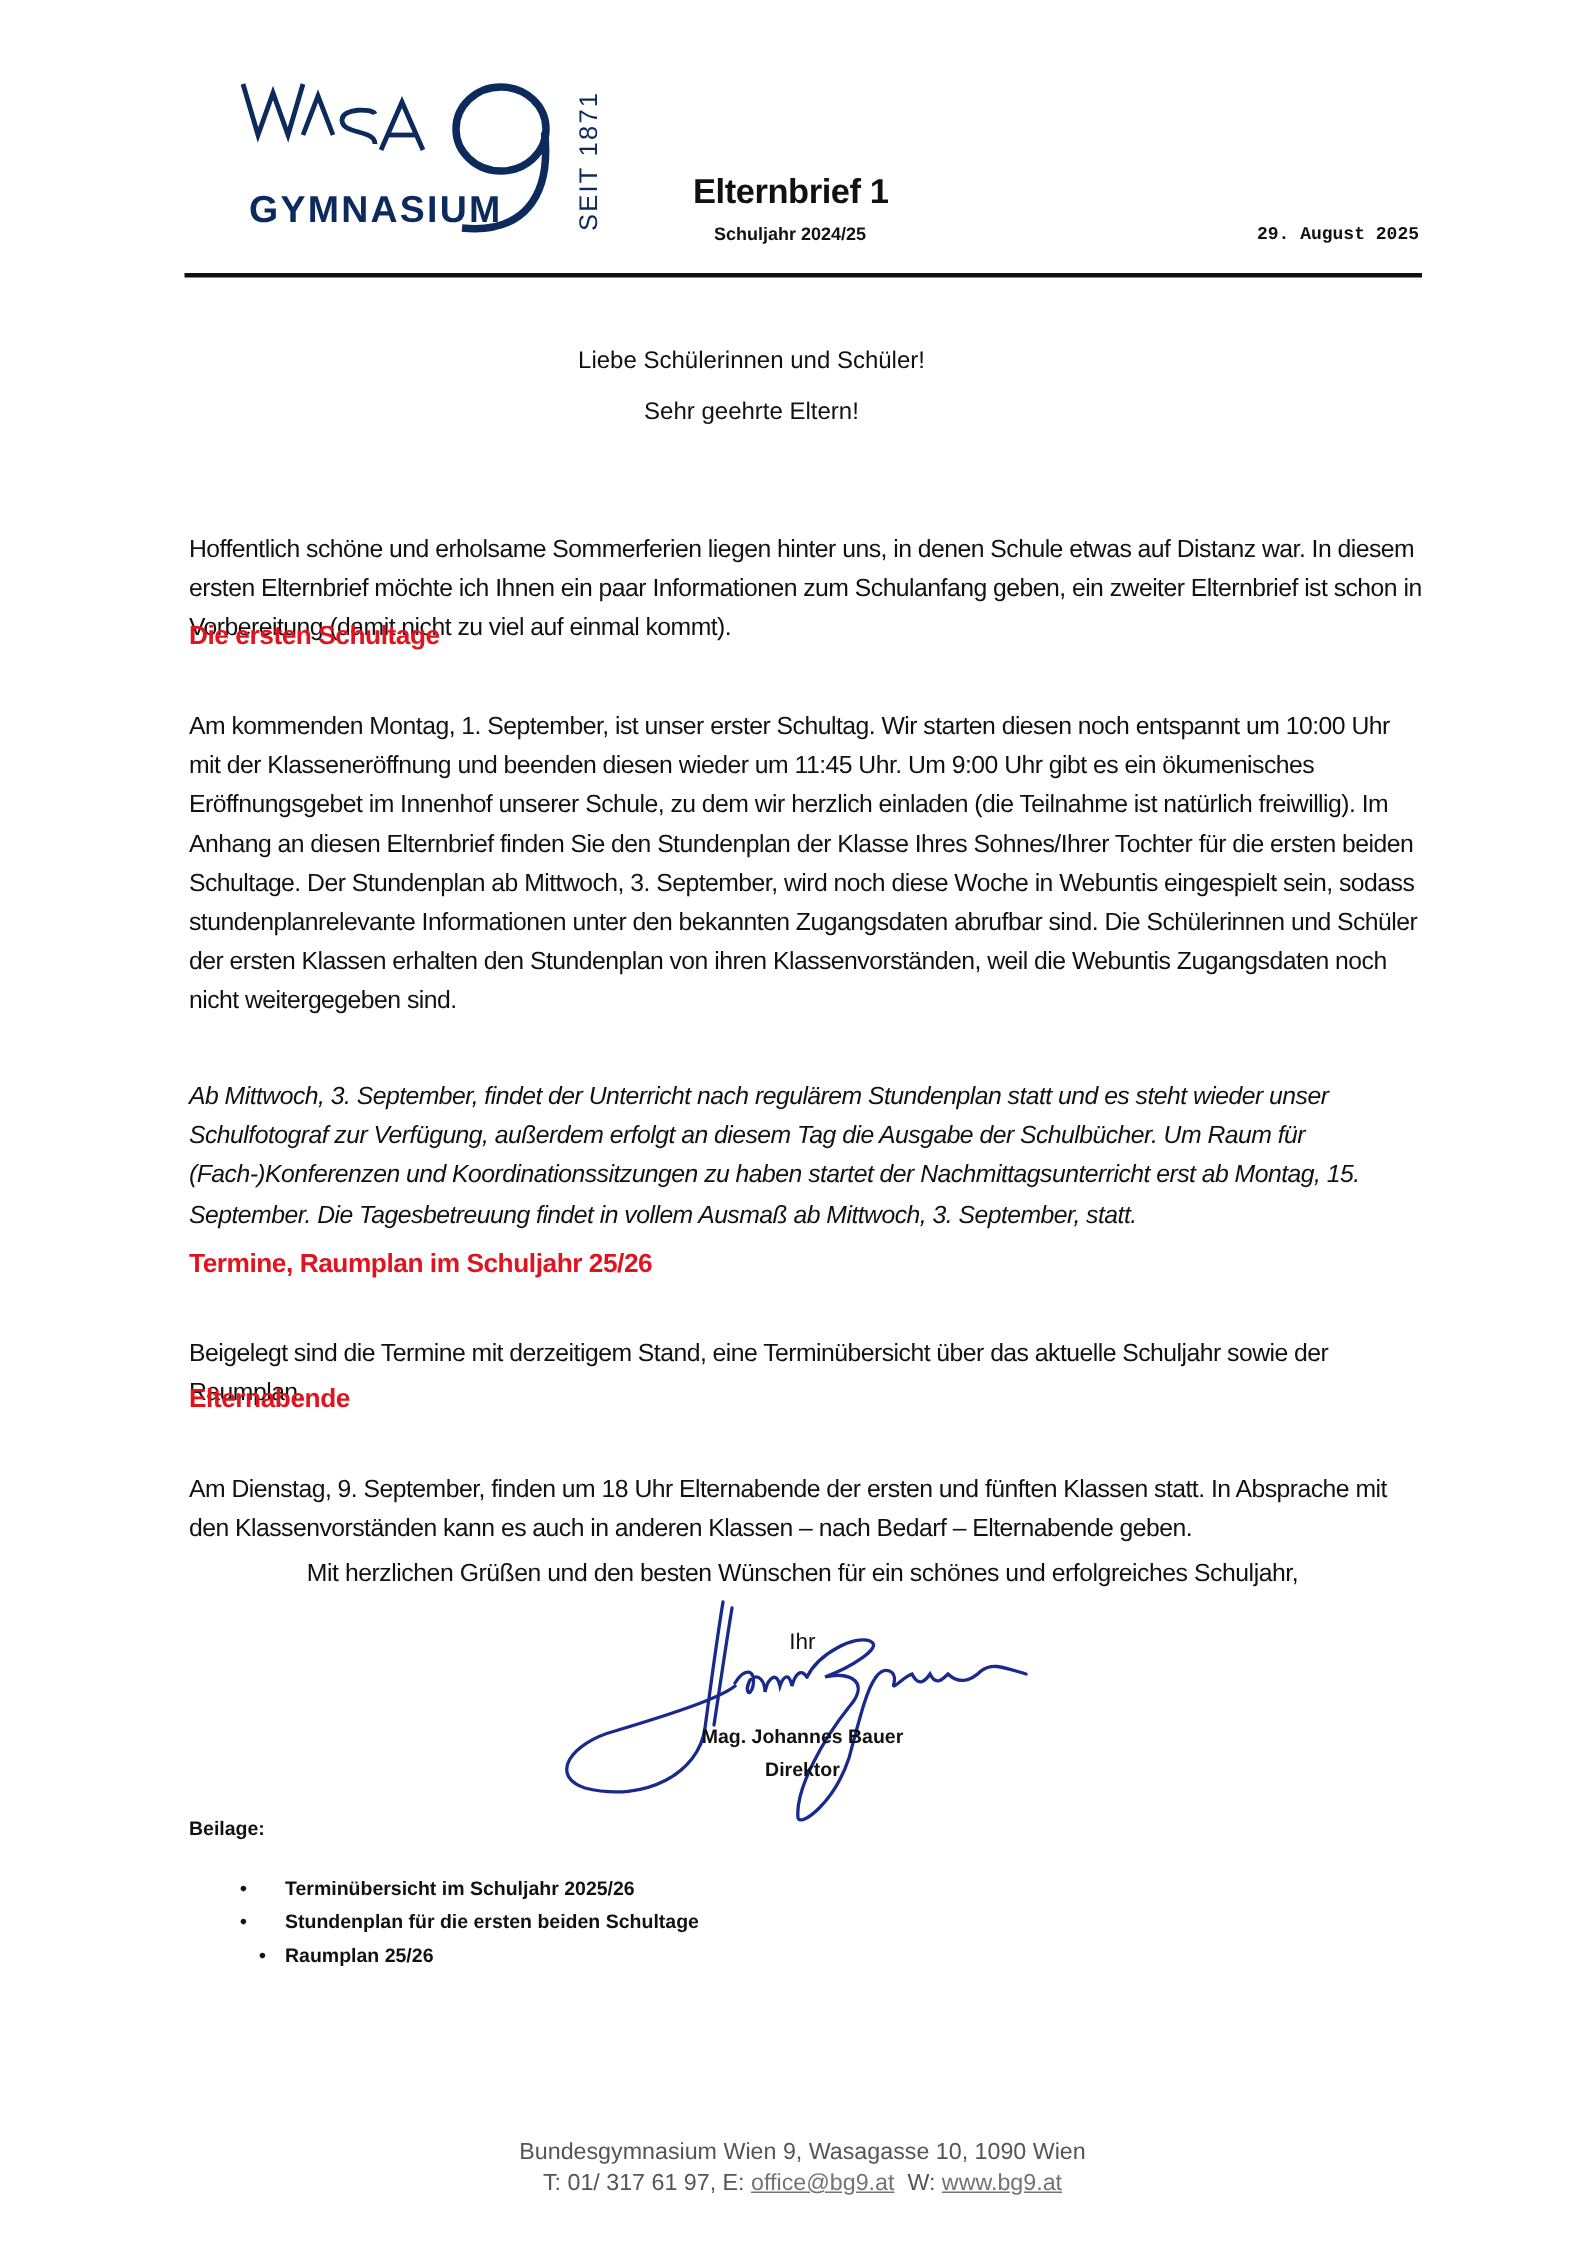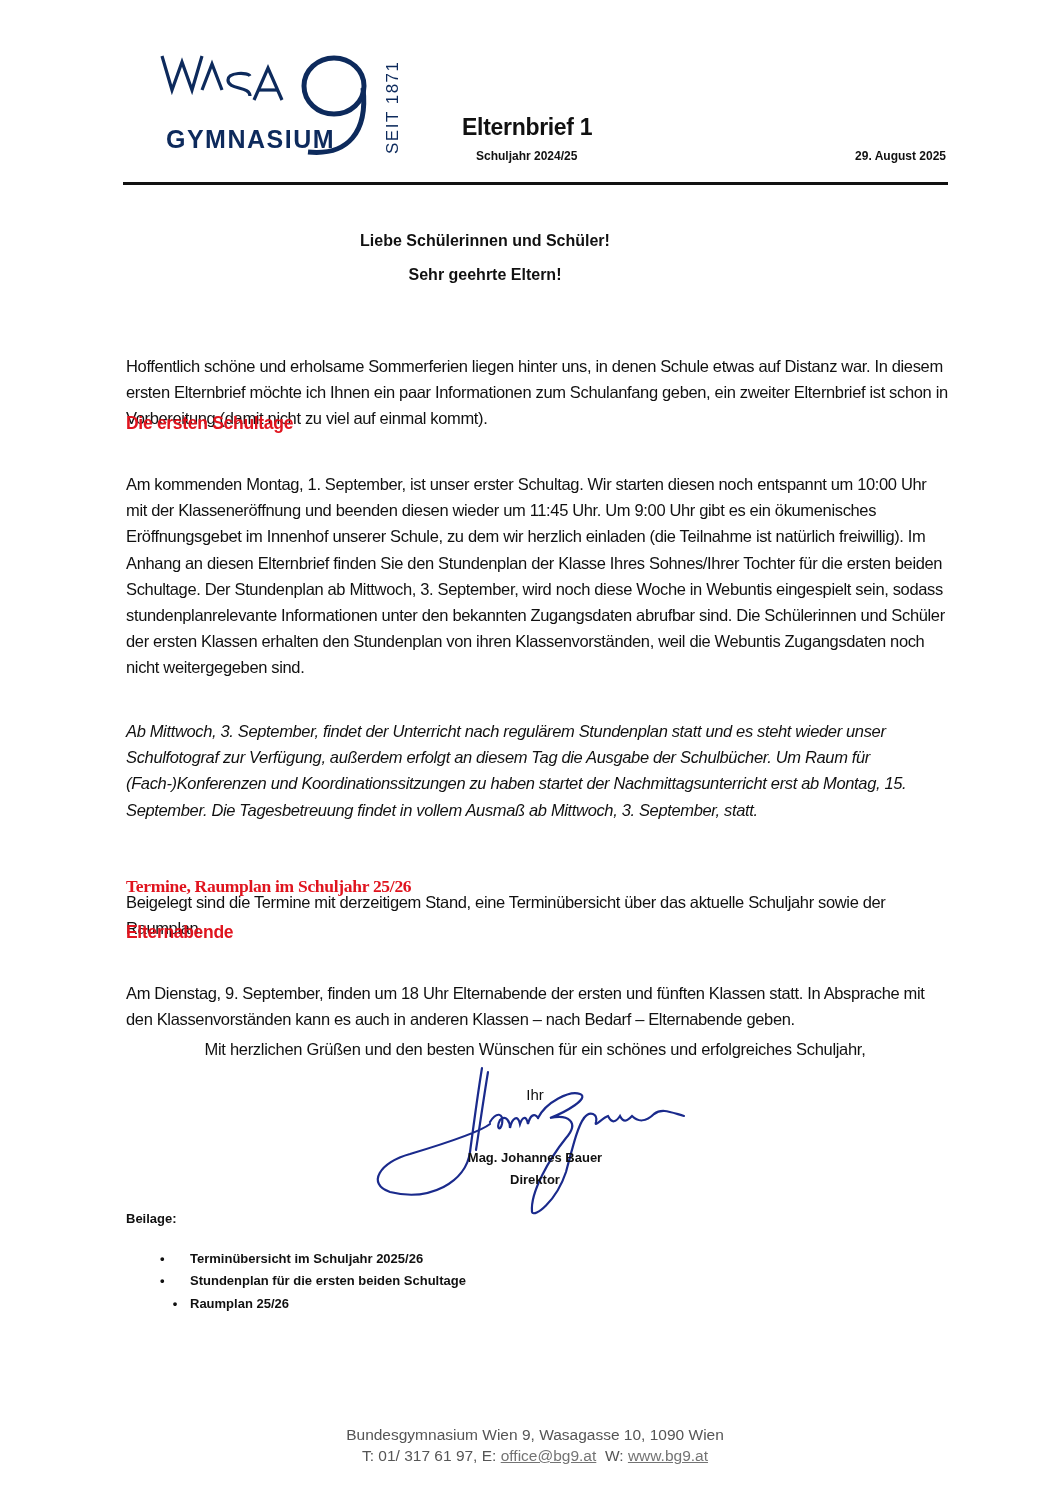--- a/index.html
+++ b/index.html
@@ -2,23 +2,23 @@
 <html><head>
 <meta charset="utf-8">
 <style>
   html, body { margin: 0; padding: 0; background: #ffffff; }
   body { width: 1058px; height: 1497px; position: relative; overflow: hidden;
          font-family: "Liberation Sans", sans-serif; color: #111; }
   .abs { position: absolute; }
   .logo { left: 114px; top: 52px; width: 250px; height: 110px; margin-left: 44px; }
   .title { left: 462px; top: 114px; font-size: 23px; font-weight: bold; letter-spacing: -0.3px; }
   .subyear { left: 476px; top: 149px; font-size: 12px; font-weight: bold; }
-  .date { right: 112px; top: 149px; font-size: 12px; font-weight: bold; }
+  .date { right: 112px; top: 149px; font-size: 12px; font-weight: bold; font-family: Liberation Mono, monospace; }
   .rule { left: 123px; top: 182px; width: 825px; height: 3px; background: #111; }
-  .greet { left: 0; width: 970px; text-align: center; font-size: 16px; font-weight: bold; }
+  .greet { left: 16px; width: 970px; text-align: center; font-size: 16px; font-weight: normal; }
   .body { left: 126px; width: 822px; font-size: 16.5px; line-height: 26.2px; letter-spacing: -0.35px; margin-top: 32px; }
   .body p { margin: 0; }
   .h { left: 126px; font-size: 17.5px; font-weight: bold; color: #e0141e; letter-spacing: -0.3px; }
   .closing { left: 0; width: 1070px; text-align: center; font-size: 16.5px; letter-spacing: -0.3px; }
   .sig-text { left: 0; width: 1070px; text-align: center; font-size: 13px; font-weight: bold; }
   .ihr { left: 0; width: 1070px; text-align: center; font-size: 15px; }
   .sig { left: 370px; top: 1062px; width: 320px; height: 160px; }
   .beilage { left: 126px; top: 1211px; font-size: 13px; font-weight: bold; }
   .att { left: 160px; font-size: 13px; font-weight: bold; }
   .att .bullet { display: inline-block; width: 30px; }
@@ -64,21 +64,21 @@
 </div>
 
 <div class="abs h" style="top:413px;">Die ersten Schultage</div>
 <div class="abs body" style="top:439px;">
   <p>Am kommenden Montag, 1. September, ist unser erster Schultag. Wir starten diesen noch entspannt um 10:00 Uhr mit der Klasseneröffnung und beenden diesen wieder um 11:45 Uhr. Um 9:00 Uhr gibt es ein ökumenisches Eröffnungsgebet im Innenhof unserer Schule, zu dem wir herzlich einladen (die Teilnahme ist natürlich freiwillig). Im Anhang an diesen Elternbrief finden Sie den Stundenplan der Klasse Ihres Sohnes/Ihrer Tochter für die ersten beiden Schultage. Der Stundenplan ab Mittwoch, 3. September, wird noch diese Woche in Webuntis eingespielt sein, sodass stundenplanrelevante Informationen unter den bekannten Zugangsdaten abrufbar sind. Die Schülerinnen und Schüler der ersten Klassen erhalten den Stundenplan von ihren Klassenvorständen, weil die Webuntis Zugangsdaten noch nicht weitergegeben sind.</p>
 </div>
 <div class="abs body" style="top:686px;font-style:italic;">
   <p>Ab Mittwoch, 3. September, findet der Unterricht nach regulärem Stundenplan statt und es steht wieder unser Schulfotograf zur Verfügung, außerdem erfolgt an diesem Tag die Ausgabe der Schulbücher. Um Raum für (Fach-)Konferenzen und Koordinationssitzungen zu haben startet der Nachmittagsunterricht erst ab Montag, 15. September. Die Tagesbetreuung findet in vollem Ausmaß ab Mittwoch, 3. September, statt.</p>
 </div>
 
-<div class="abs h" style="top:876px;font-family:Liberation Serif, serif;">Termine, Raumplan im Schuljahr 25/26</div>
+<div class="abs h" style="top:832px;">Termine, Raumplan im Schuljahr 25/26</div>
 <div class="abs body" style="top:857px;">
   <p>Beigelegt sind die Termine mit derzeitigem Stand, eine Terminübersicht über das aktuelle Schuljahr sowie der Raumplan.</p>
 </div>
 
 <div class="abs h" style="top:922px;">Elternabende</div>
 <div class="abs body" style="top:948px;">
   <p>Am Dienstag, 9. September, finden um 18 Uhr Elternabende der ersten und fünften Klassen statt. In Absprache mit den Klassenvorständen kann es auch in anderen Klassen – nach Bedarf – Elternabende geben.</p>
 </div>
 
 <div class="abs closing" style="top:1040px;">Mit herzlichen Grüßen und den besten Wünschen für ein schönes und erfolgreiches Schuljahr,</div>

